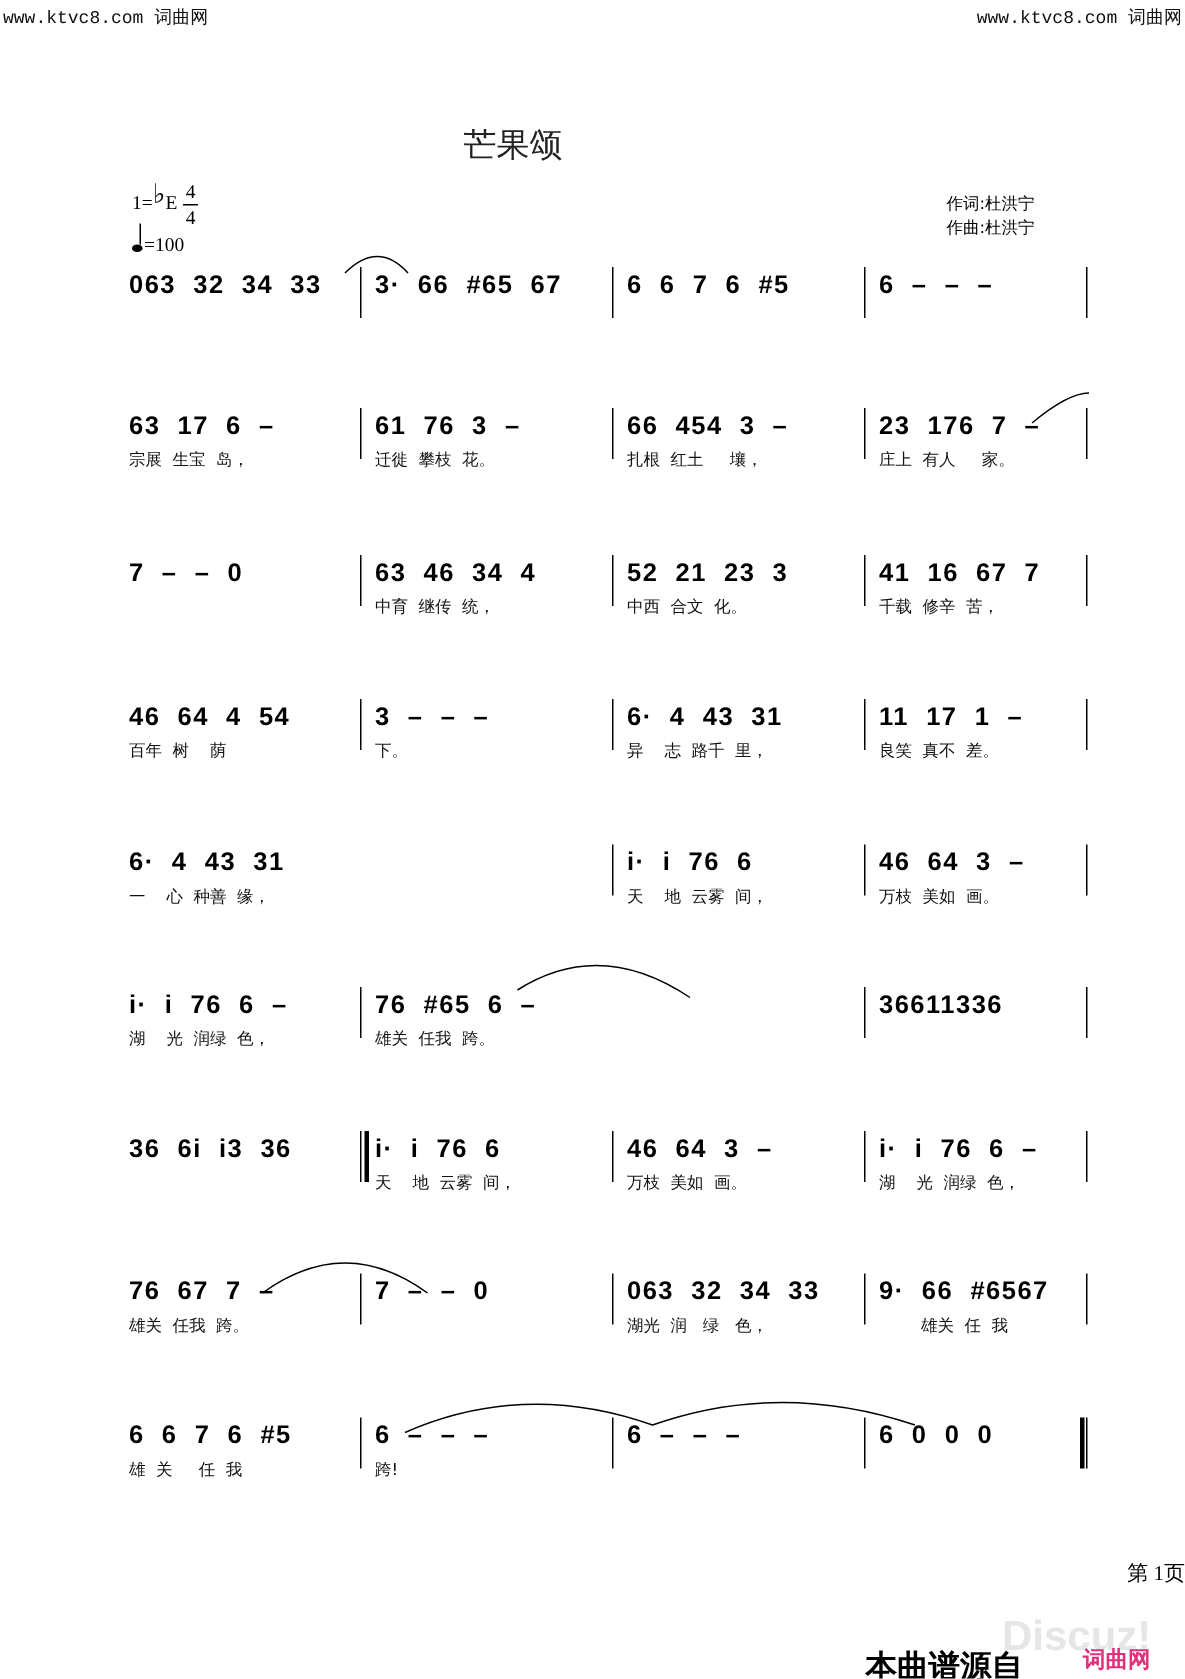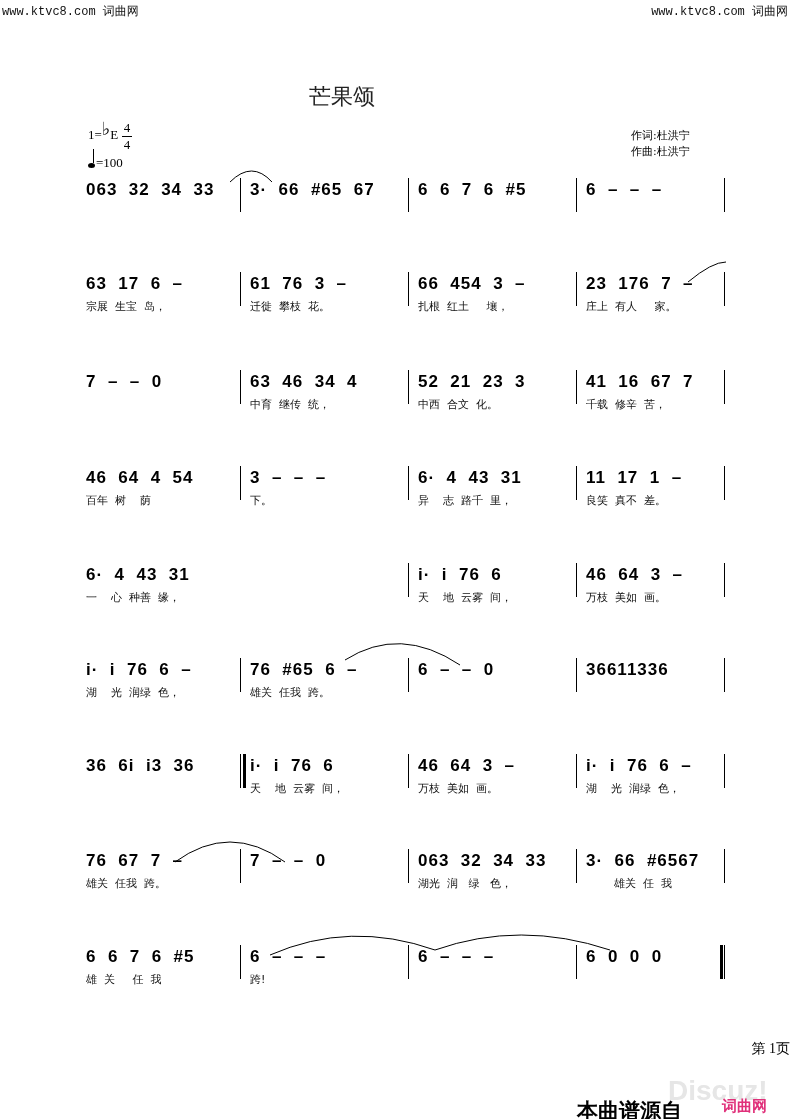--- a/index.html
+++ b/index.html
@@ -168,25 +168,20 @@
     <div class="row" style="top: 658px;">
       <div class="measure" style="left: 0px; width: 164px;">
         <div class="notes">i·  i  76  6  –</div>
         <div class="lyrics">湖    光  润绿  色，</div>
       </div>
       <div class="measure" style="left: 164px; width: 168px;">
         <div class="notes">76  #65  6  –</div>
         <div class="lyrics">雄关  任我  跨。</div>
         <div class="barline" style="left: -6px;"></div>
       </div>
-      <div class="measure" style="left: 332px; width: 168px;">
-        <div class="notes">6  –  –  0</div>
-        <div class="lyrics"></div>
-        <div class="barline" style="left: -6px;"></div>
-      </div>
       <div class="measure" style="left: 500px; width: 148px;">
         <div class="notes">36611336</div>
         <div class="lyrics"></div>
         <div class="barline" style="left: -6px;"></div>
       </div>
       <div class="barline" style="left: 642px;"></div>
     </div>
     <div class="row" style="top: 754px;">
       <div class="measure" style="left: 0px; width: 164px;">
         <div class="notes">36  6i  i3  36</div>
@@ -218,21 +213,21 @@
         <div class="notes">7  –  –  0</div>
         <div class="lyrics"></div>
         <div class="barline" style="left: -6px;"></div>
       </div>
       <div class="measure" style="left: 332px; width: 168px;">
         <div class="notes">063  32  34  33</div>
         <div class="lyrics">湖光  润   绿   色，</div>
         <div class="barline" style="left: -6px;"></div>
       </div>
       <div class="measure" style="left: 500px; width: 148px;">
-        <div class="notes">3·  66  #6567</div>
+        <div class="notes">9·  66  #6567</div>
         <div class="lyrics">        雄关  任  我</div>
         <div class="barline" style="left: -6px;"></div>
       </div>
       <div class="barline" style="left: 642px;"></div>
     </div>
     <div class="row" style="top: 945px;">
       <div class="measure" style="left: 0px; width: 164px;">
         <div class="notes">6  6  7  6  #5</div>
         <div class="lyrics">雄  关     任  我</div>
       </div>

